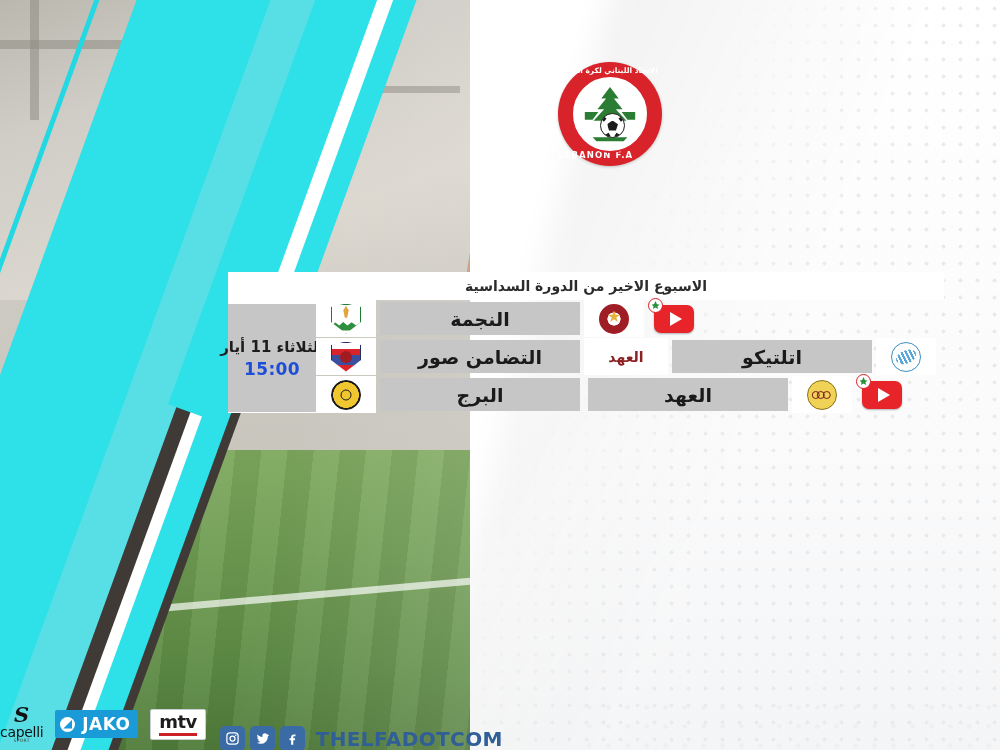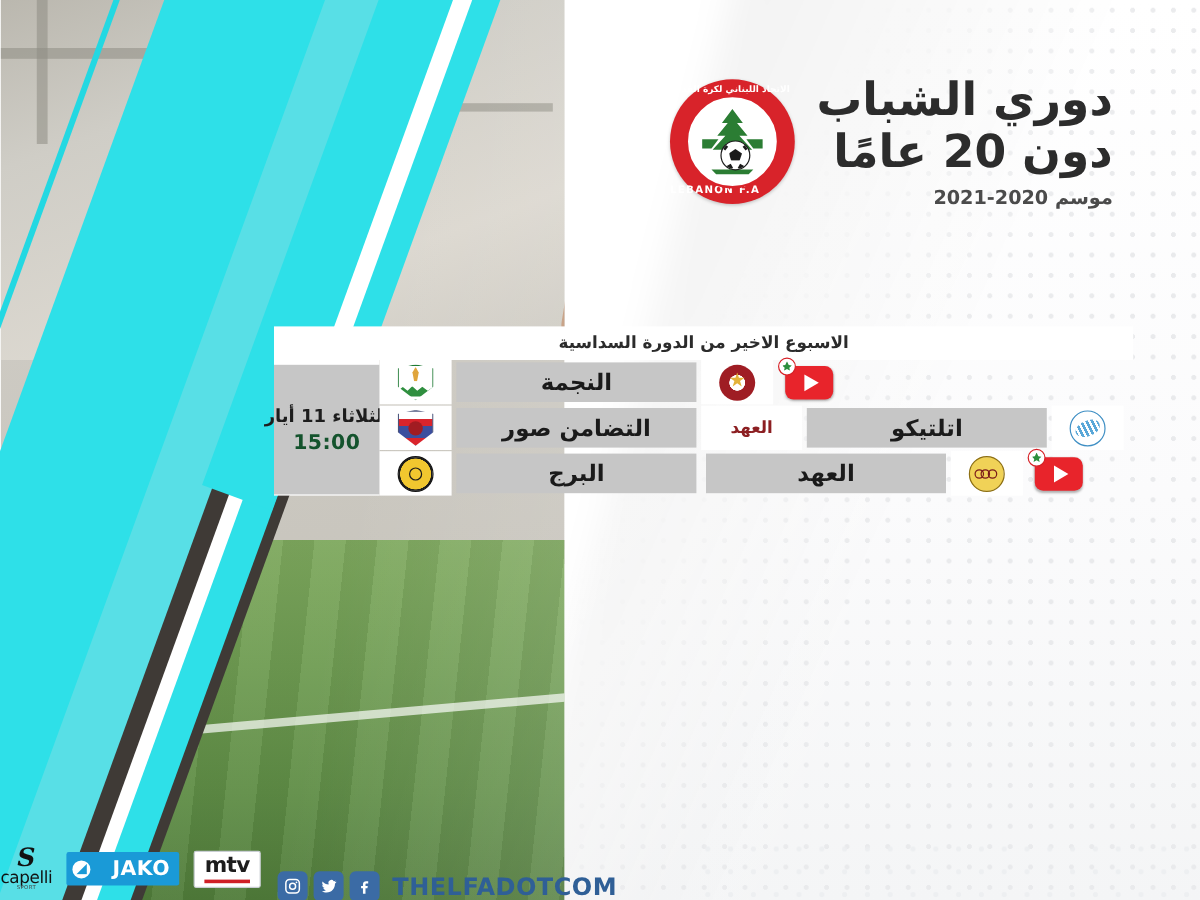--- a/index.html
+++ b/index.html
@@ -192,21 +192,21 @@
     padding-top: 3px;
   }
   .fx-datebox {
     width: 88px; height: 108px;
     background: #c6c6c6;
     display: flex; flex-direction: column;
     align-items: center; justify-content: center;
     gap: 3px;
   }
   .fx-date  { font-size: 15px; font-weight: 700; color: #1d1d1d; white-space: nowrap; }
-  .fx-time  { font-size: 17px; font-weight: 700; color: #14532d; letter-spacing: .4px; }
+  .fx-time  { font-size: 17px; font-weight: 700; color: #1d4ed8; letter-spacing: .4px; }
 
   .fx-rows { flex: 1; }
   .fx-row {
     display: flex; flex-direction: row-reverse;
     align-items: center;
     height: 37px;
     position: relative;
   }
   .fx-row + .fx-row { margin-top: 1px; }
 
@@ -387,21 +387,21 @@
     font-size: 21px; font-weight: 700; color: #111111;
     font-family: "DejaVu Serif", serif; font-style: italic;
   }
   .sp-capelli .nm {
     font-size: 14px; font-weight: 400; color: #111111; letter-spacing: -.3px;
   }
   .sp-capelli .sub { font-size: 4.5px; color: #444; letter-spacing: .3px; }
   .sp-jako {
     background: #1a9ad7; color: #ffffff;
     padding: 4px 8px 4px 5px; border-radius: 2px;
-    display: flex; align-items: center; gap: 18px;
+    display: flex; align-items: center; gap: 7px;
   }
   .sp-jako .bmark {
     width: 15px; height: 15px; border-radius: 50%;
     background: #ffffff;
     display: flex; align-items: center; justify-content: center;
   }
   .sp-jako .bmark i {
     display: block; width: 9px; height: 9px; background: #1a9ad7;
     clip-path: polygon(100% 0, 100% 100%, 0 100%);
   }
@@ -464,25 +464,20 @@
   <div class="band band-cyan-soft" style="left:296px;  top:-70px; width:52px;  height:1220px;"></div>
   <div class="band band-dark" style="left:350px;  top:-70px; width:16px;  height:1220px;"></div>
   <div class="band band-white" style="left:366px;  top:-70px; width:13px;  height:1220px;"></div>
   <div class="band band-cyan-main" style="left:379px;  top:-70px; width:28px;  height:1220px;"></div>
   <div class="band band-dark" style="left:407px;  top:-70px; width:9px;   height:1220px;"></div>
   <div class="band band-cyan-main" style="left:428px;  top:-310px; width:62px; height:760px;"></div>
   <div class="band band-white" style="left:490px;  top:-310px; width:16px; height:760px;"></div>
   <div class="band band-cyan-main" style="left:506px;  top:-310px; width:22px; height:700px;"></div>
 
   <div class="header">
-    <div class="header-text">
-      <div class="title-l1">دوري الشباب</div>
-      <div class="title-l2">دون 20 عامًا</div>
-      <div class="season">موسم 2020-2021</div>
-    </div>
 
     <div class="lfa">
       <div class="lfa-ring"></div>
       <div class="lfa-arabic">الاتحاد اللبناني لكرة القدم</div>
       <div class="lfa-latin">LEBANON F.A</div>
       <div class="lfa-inner">
         <svg class="cedar" viewBox="0 0 64 64">
           <g fill="#2b7d33">
             <path d="M32 4 L41 16 L36 16 L45 27 L38 27 L49 39 L15 39 L26 27 L19 27 L28 16 L23 16 Z"></path>
             <path d="M6 30 L20 30 L14 38 L6 38 Z"></path>

